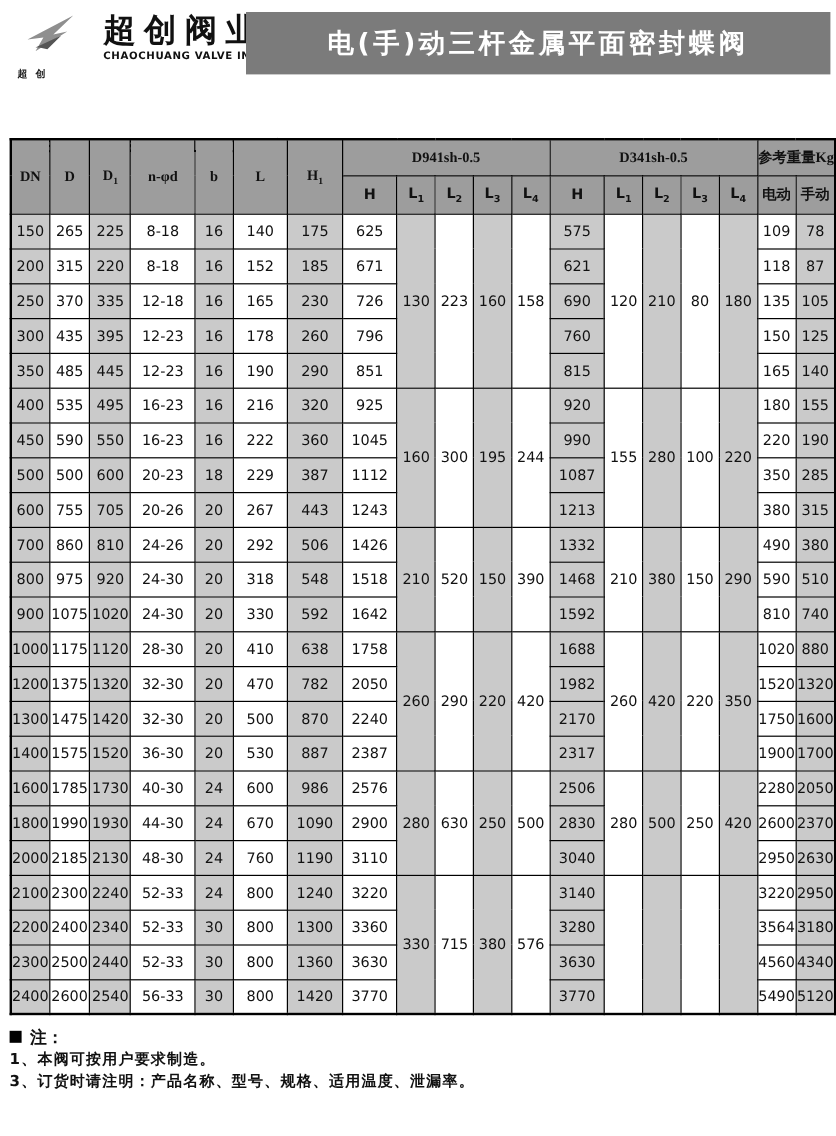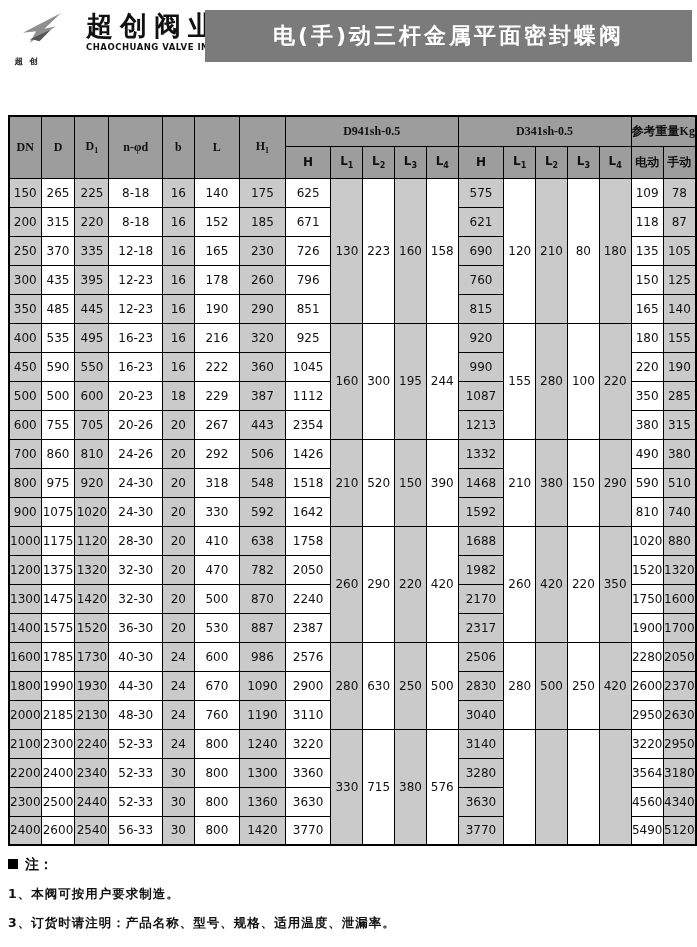--- a/index.html
+++ b/index.html
@@ -47,21 +47,21 @@
   table.spec th{ background:var(--hdr); font-weight:bold; }
   table.spec tbody td{ height:29px; }
   td.g{ background:var(--shade); }
   td.w{ background:#fff; }
   sub{ font-size:8px; }
 
   
   .notes{ position:absolute; left:8px; top:856px; }
   .notes-title{ font-size:14px; font-weight:bold; }
   .notes-title .sq{ width:10px; height:10px; }
-  .note-line{ font-size:12.5px; font-weight:bold; margin-top:12px; letter-spacing:1px; }
+  .note-line{ font-size:12.5px; font-weight:bold; margin-top:1px; letter-spacing:1px; }
 </style>
 </head>
 <body>
 
 <div class="page">
 
   <div class="logo">
     <svg class="logo-mark" viewBox="0 0 70 74" xmlns="http://www.w3.org/2000/svg">
       <path d="M34 4 A27 27 0 1 0 34 58 A21 21 0 1 1 34 4 Z" fill="#1a1a1a"></path>
       <polygon points="18,32 64,8 44,27 58,24 26,44 34,30" fill="#8f8f8f"></polygon>
@@ -252,21 +252,21 @@
           <td class="g">285</td>
         </tr>
         <tr>
           <td class="g">600</td>
           <td class="w">755</td>
           <td class="g">705</td>
           <td class="w">20-26</td>
           <td class="g">20</td>
           <td class="w">267</td>
           <td class="g">443</td>
-          <td class="w">2354</td>
+          <td class="w">1243</td>
           <td class="g">1213</td>
           <td class="w">380</td>
           <td class="g">315</td>
         </tr>
         <tr>
           <td class="g">700</td>
           <td class="w">860</td>
           <td class="g">810</td>
           <td class="w">24-26</td>
           <td class="g">20</td>

